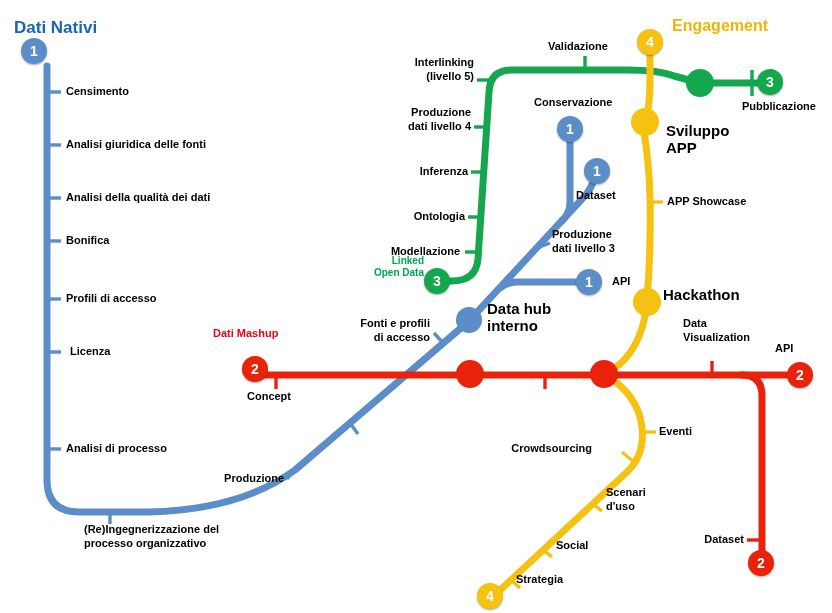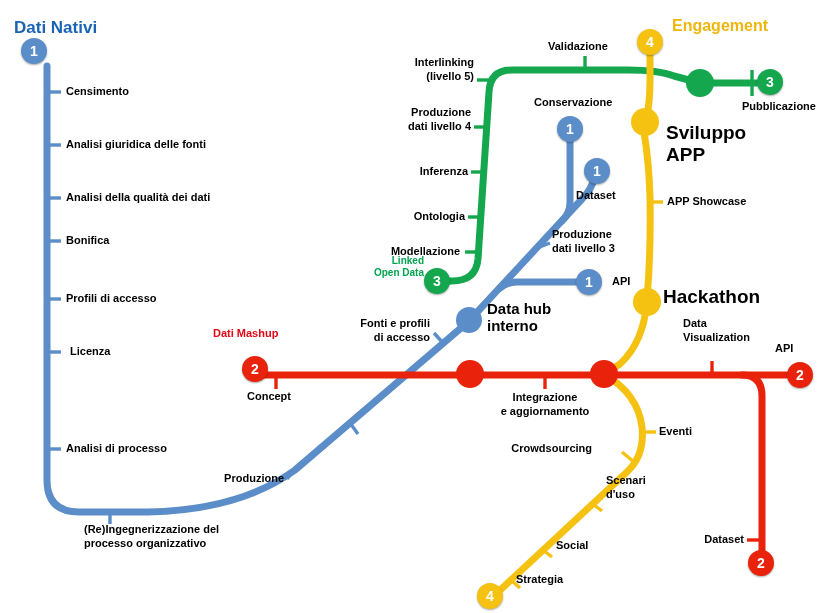--- a/index.html
+++ b/index.html
@@ -10,21 +10,21 @@
   .tick{fill:none;stroke-width:3.4;stroke-linecap:butt;}
   .blue{stroke:var(--c-blue);}   .red{stroke:var(--c-red);}
   .green{stroke:var(--c-green);} .yellow{stroke:var(--c-yellow);}
   .node-blue{fill:var(--c-blue);}   .node-red{fill:var(--c-red);}
   .node-green{fill:var(--c-green);} .node-yellow{fill:var(--c-yellow);}
   .lbl{position:absolute;font-size:11px;font-weight:700;line-height:1.25;color:#000;
        white-space:pre-line;}
   .lbl.r{text-align:right;}
   .lbl.c{transform:translateX(-50%);text-align:center;}
   .big{font-size:15px;font-weight:800;line-height:1.1;}
-  .mid{font-size:19px;font-weight:800;line-height:1.15;}
+  .mid{font-size:15px;font-weight:800;line-height:1.15;}
   .ltitle{position:absolute;font-weight:800;white-space:pre-line;}
   .t-blue{color:var(--c-blue-title);font-size:17px;}
   .t-red{color:var(--c-red-title);font-size:11px;}
   .t-green{color:var(--c-green-title);font-size:10px;text-align:right;line-height:1.15;}
   .t-yellow{color:var(--c-yellow-title);font-size:16px;}
   .badge{position:absolute;width:26px;height:26px;border-radius:50%;color:#fff;
          font-size:14px;font-weight:700;line-height:26px;text-align:center;
          box-shadow:0 1px 2px rgba(0,0,0,.35);}
   .bg-blue{background:var(--c-blue);} .bg-red{background:var(--c-red);}
   .bg-green{background:var(--c-green);} .bg-yellow{background:var(--c-yellow);}
@@ -133,22 +133,20 @@
 di accesso</div>
   <div class="lbl big" style="left:487px;top:289px">Data hub
 interno</div>
   <div class="lbl" style="left:552px;top:216px">Produzione
 dati livello 3</div>
   <div class="lbl" style="left:612px;top:263px">API</div>
   <div class="lbl" style="left:576px;top:177px">Dataset</div>
   <div class="lbl" style="left:534px;top:84px">Conservazione</div>
 
   <div class="lbl" style="left:247px;top:378px">Concept</div>
-  <div class="lbl c" style="left:545px;top:379px">Integrazione
-e aggiornamento</div>
   <div class="lbl" style="left:683px;top:305px">Data
 Visualization</div>
   <div class="lbl" style="left:775px;top:330px">API</div>
   <div class="lbl r" style="right:88px;top:521px">Dataset</div>
 
   <div class="lbl r" style="right:372px;top:233px">Modellazione</div>
   <div class="lbl r" style="right:367px;top:198px">Ontologia</div>
   <div class="lbl r" style="right:364px;top:153px">Inferenza</div>
   <div class="lbl r" style="right:361px;top:94px">Produzione
 dati livello 4</div>
@@ -156,18 +154,18 @@
 (livello 5)</div>
   <div class="lbl" style="left:548px;top:28px">Validazione</div>
   <div class="lbl" style="left:742px;top:88px">Pubblicazione</div>
 
   <div class="lbl mid" style="left:666px;top:110px">Sviluppo
 APP</div>
   <div class="lbl" style="left:667px;top:183px">APP Showcase</div>
   <div class="lbl mid" style="left:663px;top:274px">Hackathon</div>
   <div class="lbl" style="left:659px;top:413px">Eventi</div>
   <div class="lbl r" style="right:240px;top:430px">Crowdsourcing</div>
-  <div class="lbl" style="left:606px;top:462px">Scenari
+  <div class="lbl" style="left:606px;top:474px">Scenari
 d'uso</div>
   <div class="lbl" style="left:556px;top:527px">Social</div>
   <div class="lbl" style="left:516px;top:561px">Strategia</div>
 
 </div>
 
 </body></html>

